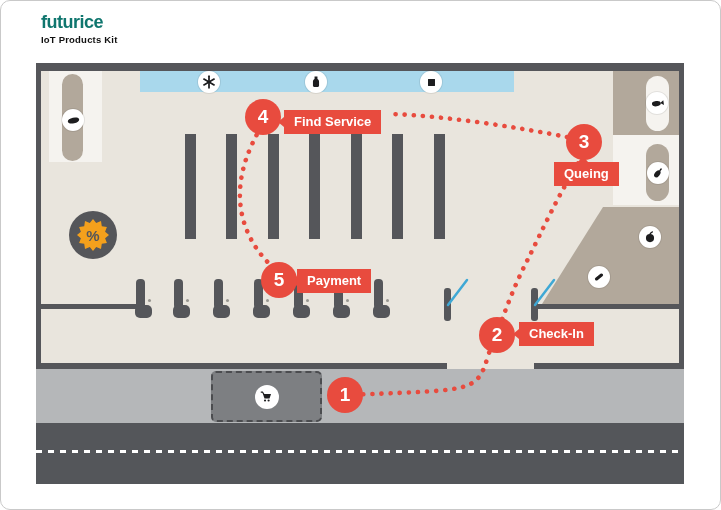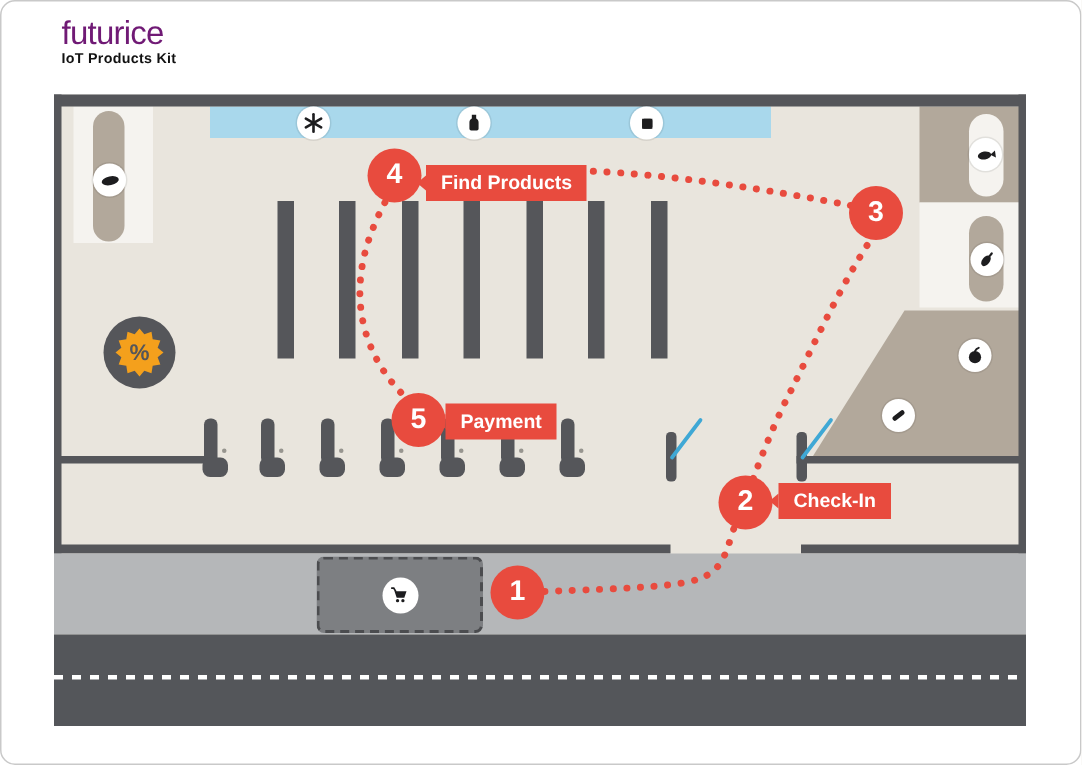--- a/index.html
+++ b/index.html
@@ -2,21 +2,21 @@
 <html><head>
 <meta charset="utf-8">
 <style>
   html,body{margin:0;padding:0;background:#fff;}
   body{width:721px;height:510px;font-family:"Liberation Sans",sans-serif;position:relative;}
   .card{position:absolute;inset:0;background:#ffffff;border:1px solid #c9c9c9;border-radius:10px;overflow:hidden;}
 
   
   .header{position:absolute;left:0;top:0;width:100%;height:62px;}
   .logo{position:absolute;left:40px;top:10px;}
-  .logo-word{font-size:22px;font-weight:normal;color:#701a75;letter-spacing:-0.5px;line-height:22px;}
+  .logo-word{font-size:18px;font-weight:bold;color:#0f766e;letter-spacing:-0.5px;line-height:22px;}
   .logo-sub{font-size:9.5px;font-weight:bold;color:#111;letter-spacing:0.2px;margin-top:1px;}
   .doc-title{position:absolute;right:38px;top:22px;font-size:18px;font-weight:bold;color:#111;}
 
   
   .plan{position:absolute;left:35px;top:62px;width:648px;height:421px;background:#e9e5dd;}
   .abs{position:absolute;}
 
   .wall{background:#55565a;}
   .blue-strip{left:104px;top:8px;width:374px;height:21px;background:#a9d8ec;}
   .white-box{background:#f5f3ef;}
@@ -225,18 +225,19 @@
         <path d="M 225 64 C 213 85 205 105 204 128 C 203 152 211 182 240 207"></path>
       </g>
     </svg>
 
     <div class="abs marker" style="left:291px;top:314px;">1</div>
     <div class="abs marker" style="left:443px;top:254px;">2</div>
     <div class="abs marker" style="left:530px;top:61px;">3</div>
     <div class="abs marker" style="left:209px;top:36px;">4</div>
     <div class="abs marker" style="left:225px;top:199px;">5</div>
 
-    <div class="lbl point-left" style="left:248px;top:47px;">Find Products</div>
+    <div class="lbl point-left" style="left:248px;top:47px;">Find Service</div>
+    <div class="lbl point-top" style="left:518px;top:99px;">Queing</div>
     <div class="lbl point-left" style="left:483px;top:259px;">Check-In</div>
     <div class="lbl point-left" style="left:261px;top:206px;">Payment</div>
 
   </div>
 </div>
 
 </body></html>

